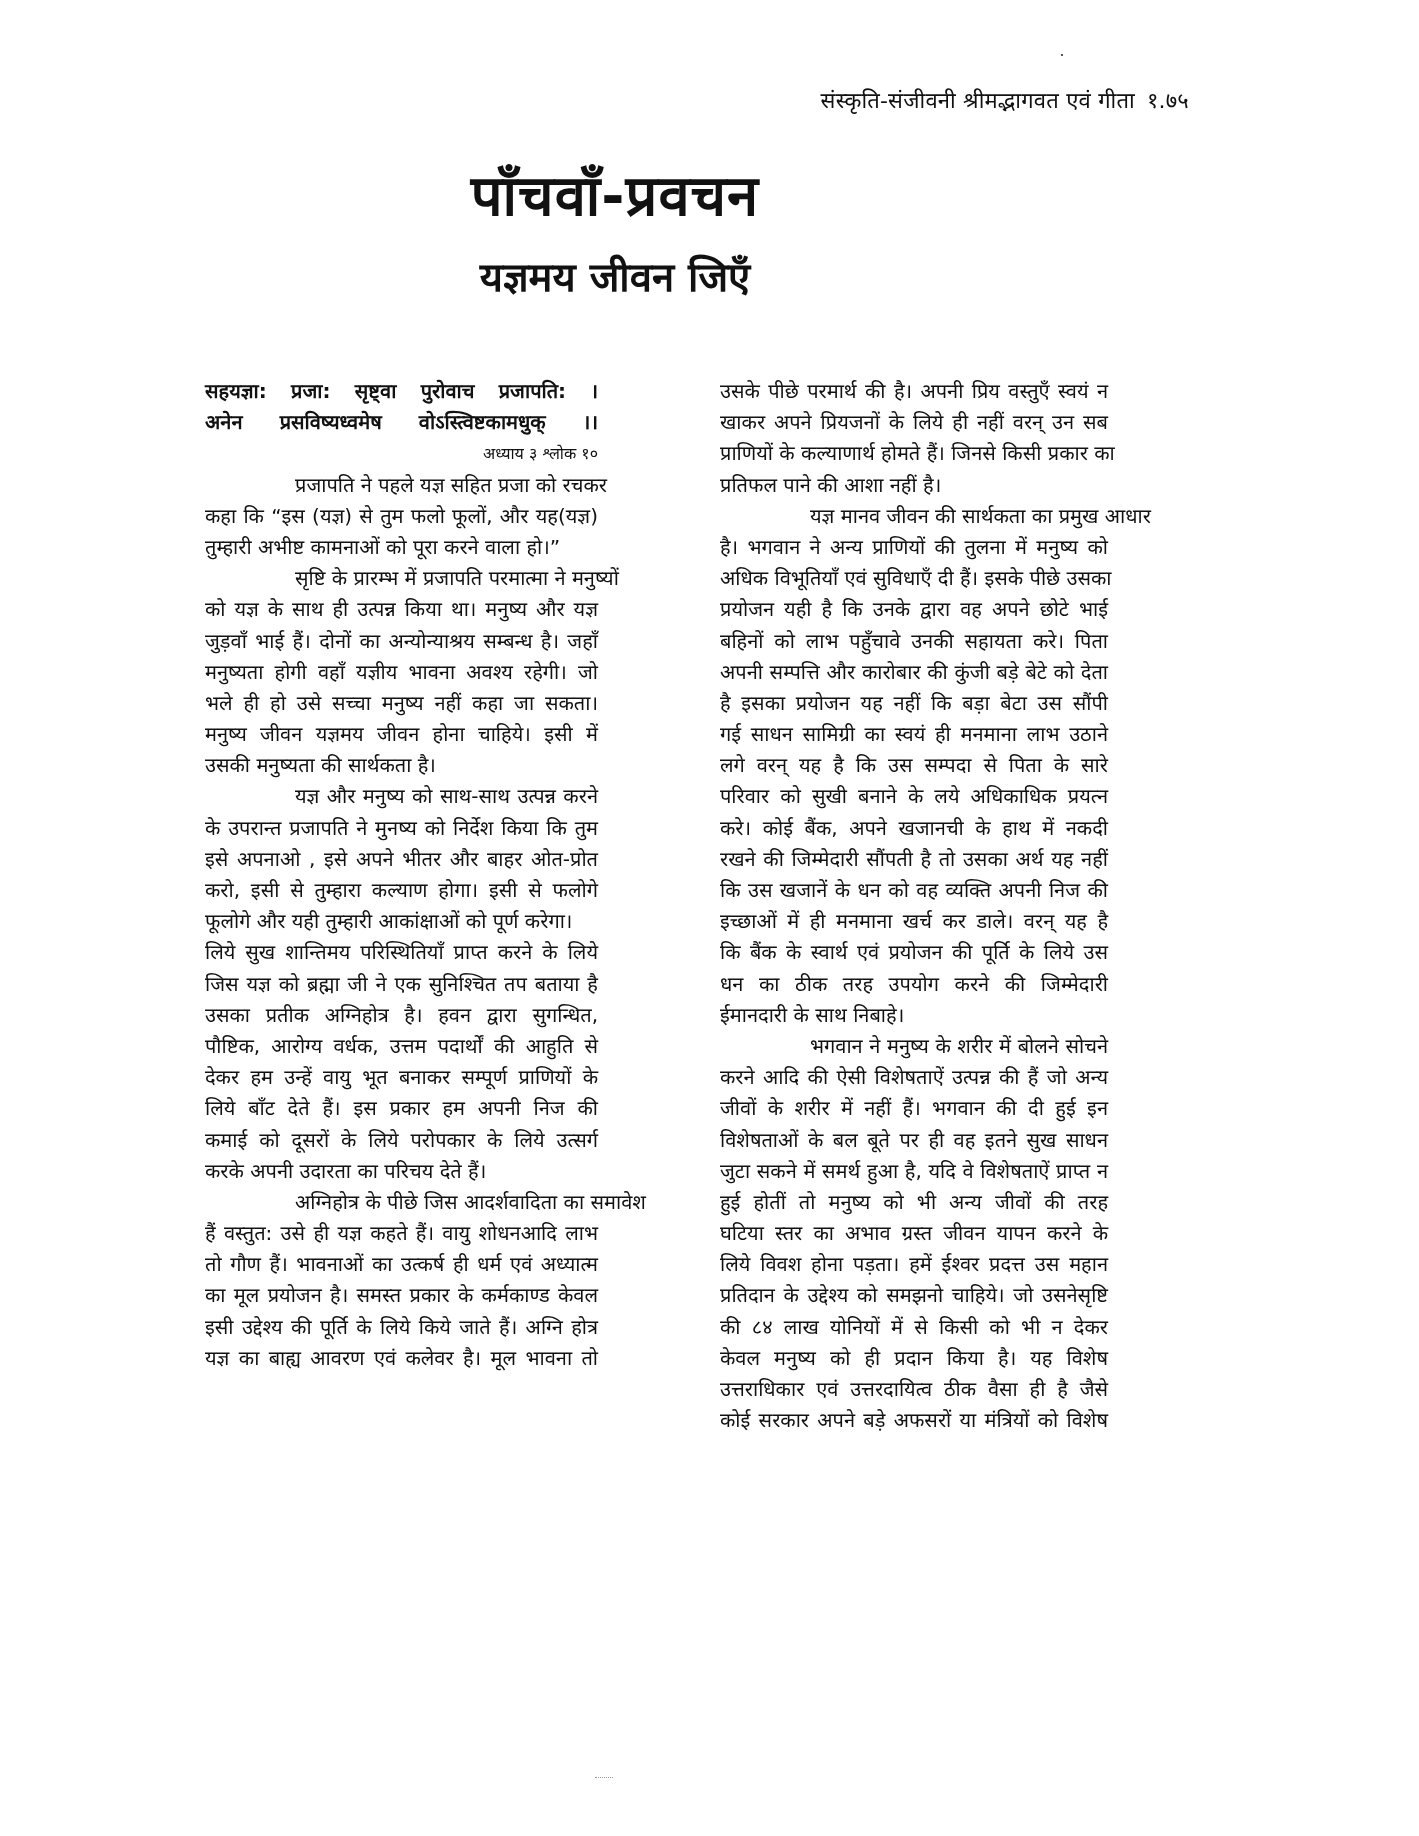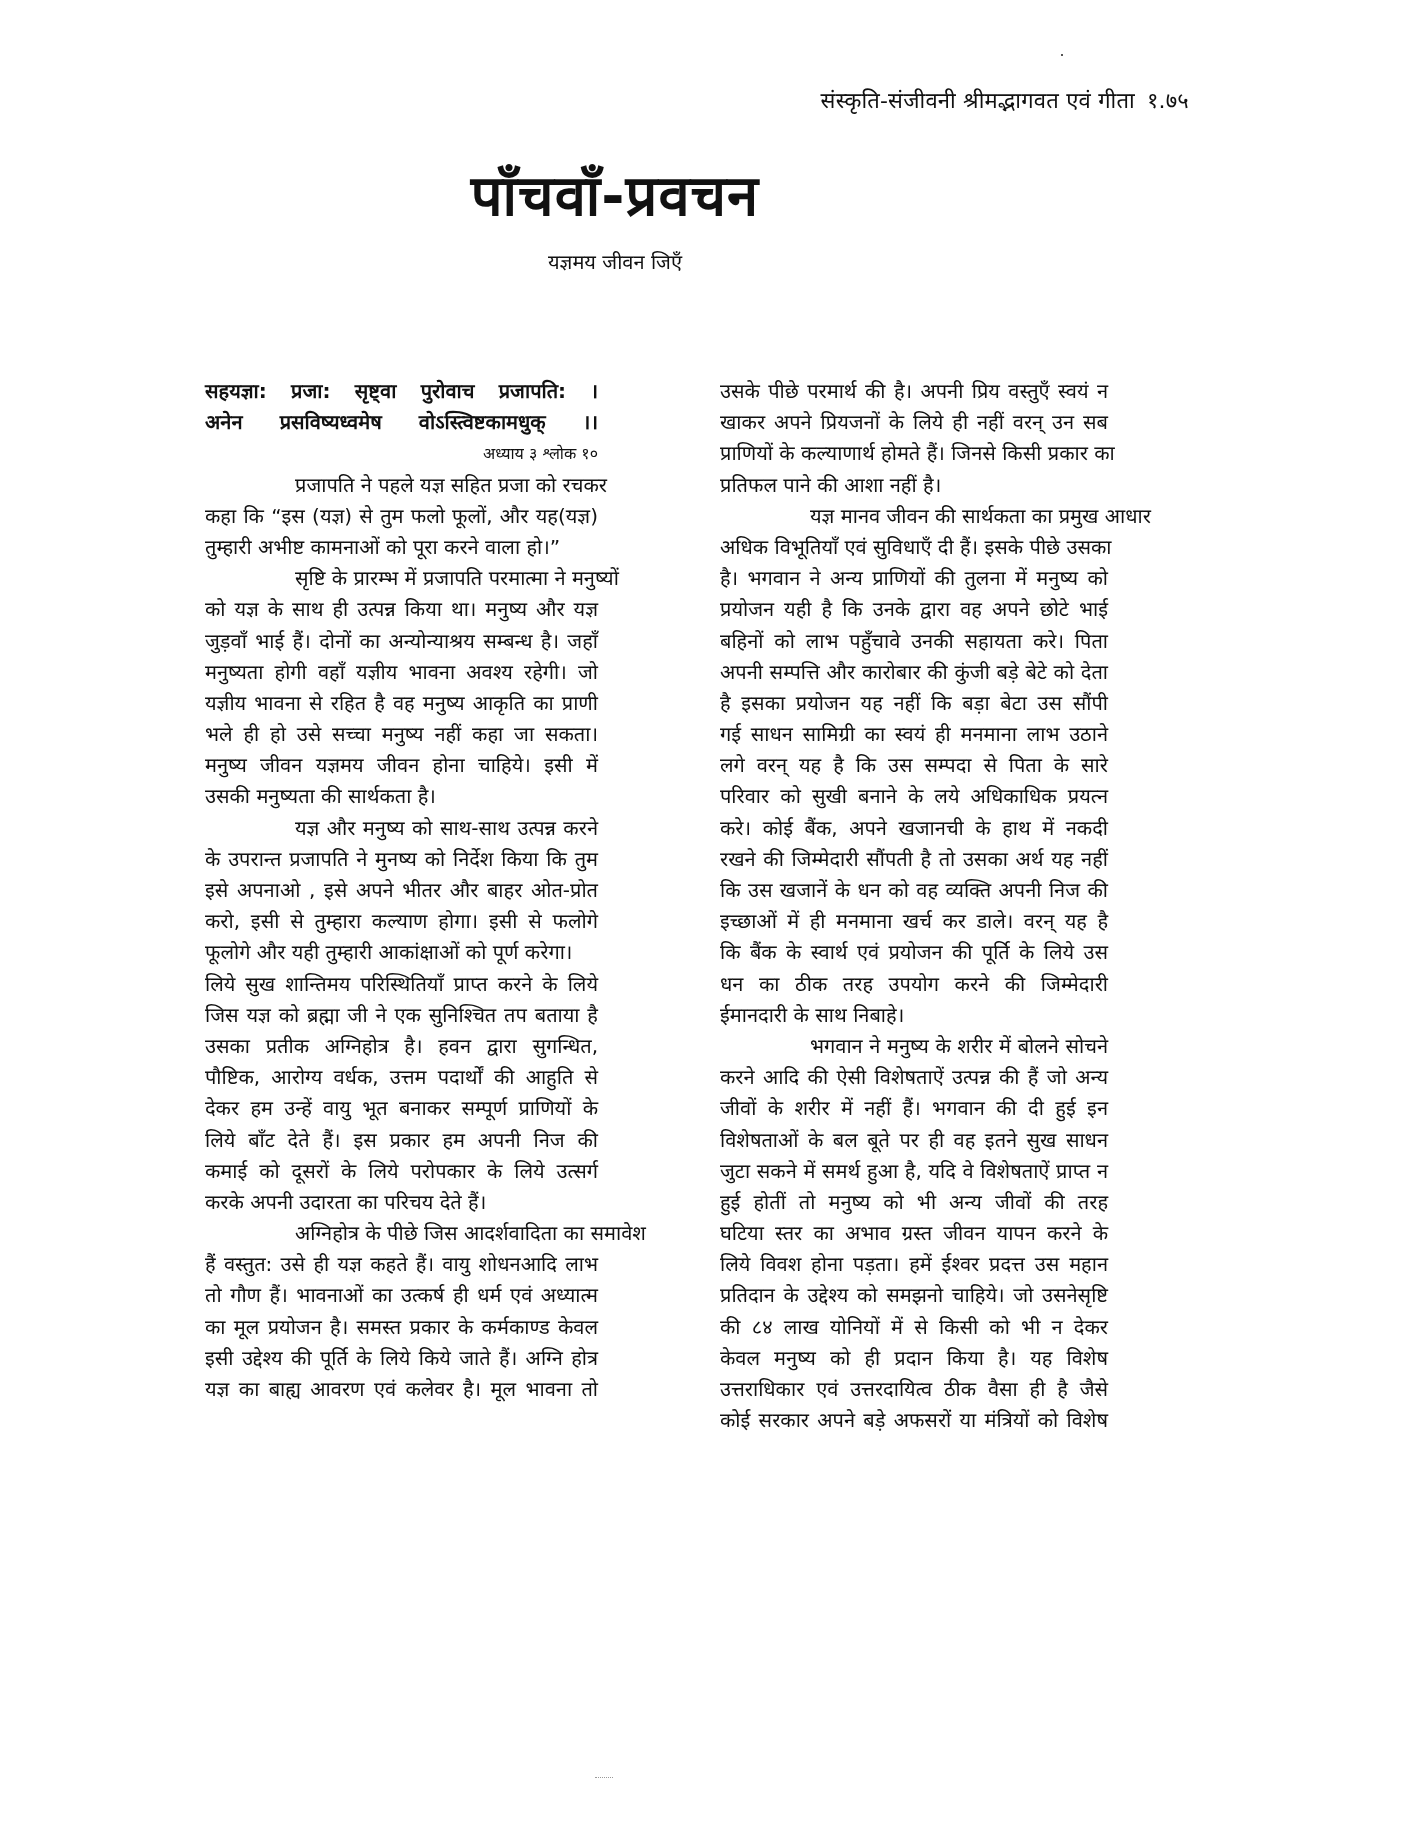--- a/index.html
+++ b/index.html
@@ -35,22 +35,22 @@
       font-size: 56px;
       font-weight: bold;
       letter-spacing: 1px;
     }
     .chapter-subtitle {
       position: absolute;
       top: 248px;
       left: 0;
       width: 1230px;
       text-align: center;
-      font-size: 20px;
-      font-weight: normal;
+      font-size: 40px;
+      font-weight: bold;
     }
     .column {
       position: absolute;
       top: 376px;
       font-size: 20px;
       line-height: 31.2px;
       text-align: justify;
     }
     .col-left {
       left: 205px;
@@ -123,21 +123,20 @@
     <span class="shloka-ref">अध्याय ३ श्लोक १०</span>
   </div>
   <div id="left-lines">
       <span class="line indent">प्रजापति ने पहले यज्ञ सहित प्रजा को रचकर</span>
       <span class="line">कहा कि “इस (यज्ञ) से तुम फलो फूलों, और यह(यज्ञ)</span>
       <span class="line last">तुम्हारी अभीष्ट कामनाओं को पूरा करने वाला हो।”</span>
       <span class="line indent">सृष्टि के प्रारम्भ में प्रजापति परमात्मा ने मनुष्यों</span>
       <span class="line">को यज्ञ के साथ ही उत्पन्न किया था। मनुष्य और यज्ञ</span>
       <span class="line">जुड़वाँ भाई हैं। दोनों का अन्योन्याश्रय सम्बन्ध है। जहाँ</span>
       <span class="line">मनुष्यता होगी वहाँ यज्ञीय भावना अवश्य रहेगी। जो</span>
-      <span class="line">यज्ञीय भावना से रहित है वह मनुष्य आकृति का प्राणी</span>
       <span class="line">भले ही हो उसे सच्चा मनुष्य नहीं कहा जा सकता।</span>
       <span class="line">मनुष्य जीवन यज्ञमय जीवन होना चाहिये। इसी में</span>
       <span class="line last">उसकी मनुष्यता की सार्थकता है।</span>
       <span class="line indent">यज्ञ और मनुष्य को साथ-साथ उत्पन्न करने</span>
       <span class="line">के उपरान्त प्रजापति ने मुनष्य को निर्देश किया कि तुम</span>
       <span class="line">इसे अपनाओ , इसे अपने भीतर और बाहर ओत-प्रोत</span>
       <span class="line">करो, इसी से तुम्हारा कल्याण होगा। इसी से फलोगे</span>
       <span class="line last">फूलोगे और यही तुम्हारी आकांक्षाओं को पूर्ण करेगा।</span>
       <span class="line">लिये सुख शान्तिमय परिस्थितियाँ प्राप्त करने के लिये</span>
       <span class="line">जिस यज्ञ को ब्रह्मा जी ने एक सुनिश्चित तप बताया है</span>
@@ -156,22 +155,22 @@
     </div>
 </div>
 
 <div class="column col-right">
   <div id="right-lines">
       <span class="line">उसके पीछे परमार्थ की है। अपनी प्रिय वस्तुएँ स्वयं न</span>
       <span class="line">खाकर अपने प्रियजनों के लिये ही नहीं वरन् उन सब</span>
       <span class="line">प्राणियों के कल्याणार्थ होमते हैं। जिनसे किसी प्रकार का</span>
       <span class="line last">प्रतिफल पाने की आशा नहीं है।</span>
       <span class="line indent">यज्ञ मानव जीवन की सार्थकता का प्रमुख आधार</span>
+      <span class="line">है। भगवान ने अन्य प्राणियों की तुलना में मनुष्य को</span>
       <span class="line">अधिक विभूतियाँ एवं सुविधाएँ दी हैं। इसके पीछे उसका</span>
-      <span class="line">है। भगवान ने अन्य प्राणियों की तुलना में मनुष्य को</span>
       <span class="line">प्रयोजन यही है कि उनके द्वारा वह अपने छोटे भाई</span>
       <span class="line">बहिनों को लाभ पहुँचावे उनकी सहायता करे। पिता</span>
       <span class="line">अपनी सम्पत्ति और कारोबार की कुंजी बड़े बेटे को देता</span>
       <span class="line">है इसका प्रयोजन यह नहीं कि बड़ा बेटा उस सौंपी</span>
       <span class="line">गई साधन सामिग्री का स्वयं ही मनमाना लाभ उठाने</span>
       <span class="line">लगे वरन् यह है कि उस सम्पदा से पिता के सारे</span>
       <span class="line">परिवार को सुखी बनाने के लये अधिकाधिक प्रयत्न</span>
       <span class="line">करे। कोई बैंक, अपने खजानची के हाथ में नकदी</span>
       <span class="line">रखने की जिम्मेदारी सौंपती है तो उसका अर्थ यह नहीं</span>
       <span class="line">कि उस खजानें के धन को वह व्यक्ति अपनी निज की</span>

